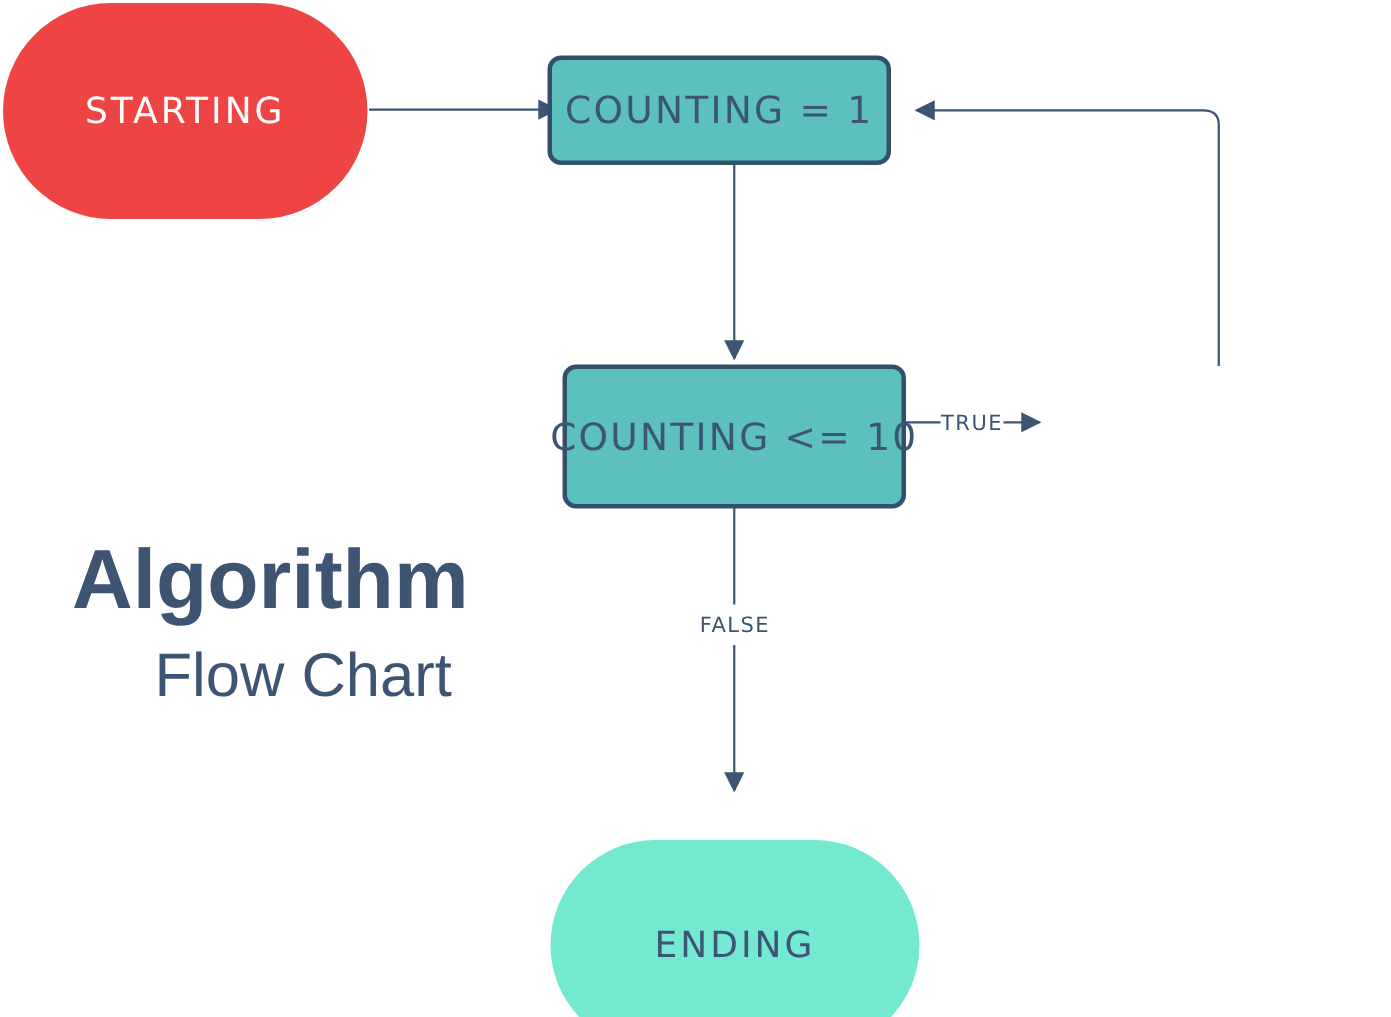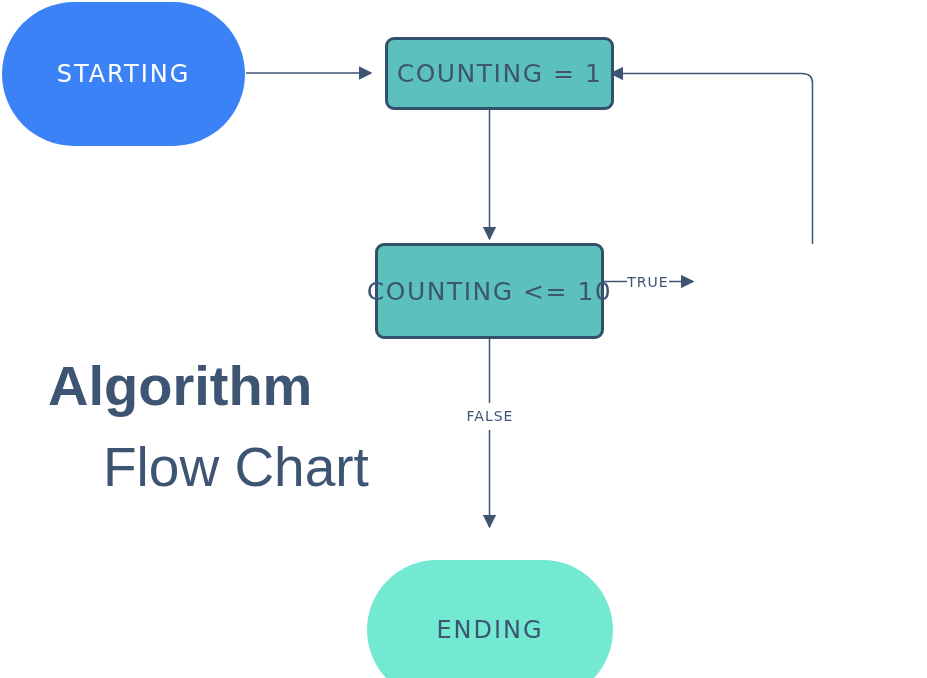--- a/index.html
+++ b/index.html
@@ -23,43 +23,43 @@
     white-space: nowrap;
   }
   .terminator { border-radius: 72px; }
   .process {
     background: #5cc1bc;
     border: 3px solid #33506b;
     border-radius: 9px;
   }
   .node-start {
     left: 2px; top: 2px; width: 243px; height: 144px;
-    background: #3b82f6; color: #ffffff;
+    background: #ef4444; color: #ffffff;
     font-size: 24px; letter-spacing: 2px;
   }
-  .node-init      { left: 385px; top: 37px;  width: 229px; height: 73px; }
+  .node-init      { left: 365px; top: 37px;  width: 229px; height: 73px; }
   .node-condition { left: 375px; top: 243px; width: 229px; height: 96px; }
   .node-increment { left: 697px; top: 244px; width: 228px; height: 75px; }
   .node-end {
     left: 367px; top: 560px; width: 246px; height: 140px;
     background: #72e9d0;
     font-size: 24px; letter-spacing: 2px;
   }
 
   .title-block { position: absolute; left: 0; top: 0; color: #3d5573; }
   .title-main {
     position: absolute; left: 48px; top: 358px;
     font-family: "Liberation Sans", sans-serif;
     font-weight: bold; font-size: 56px; line-height: 1;
     white-space: nowrap;
   }
   .title-sub {
-    position: absolute; left: 103px; top: 440px;
+    position: absolute; left: 103px; top: 430px;
     font-family: "Liberation Sans", sans-serif;
-    font-weight: 400; font-size: 55px; line-height: 1;
+    font-weight: 400; font-size: 41px; line-height: 1;
     white-space: nowrap;
     text-align: right;
   }
 
   .edge-line { stroke: #3d5573; stroke-width: 1.5; fill: none; }
   .edge-label {
     fill: #3d5573;
     font-family: "DejaVu Sans", sans-serif;
     font-size: 14px;
     letter-spacing: 1px;

